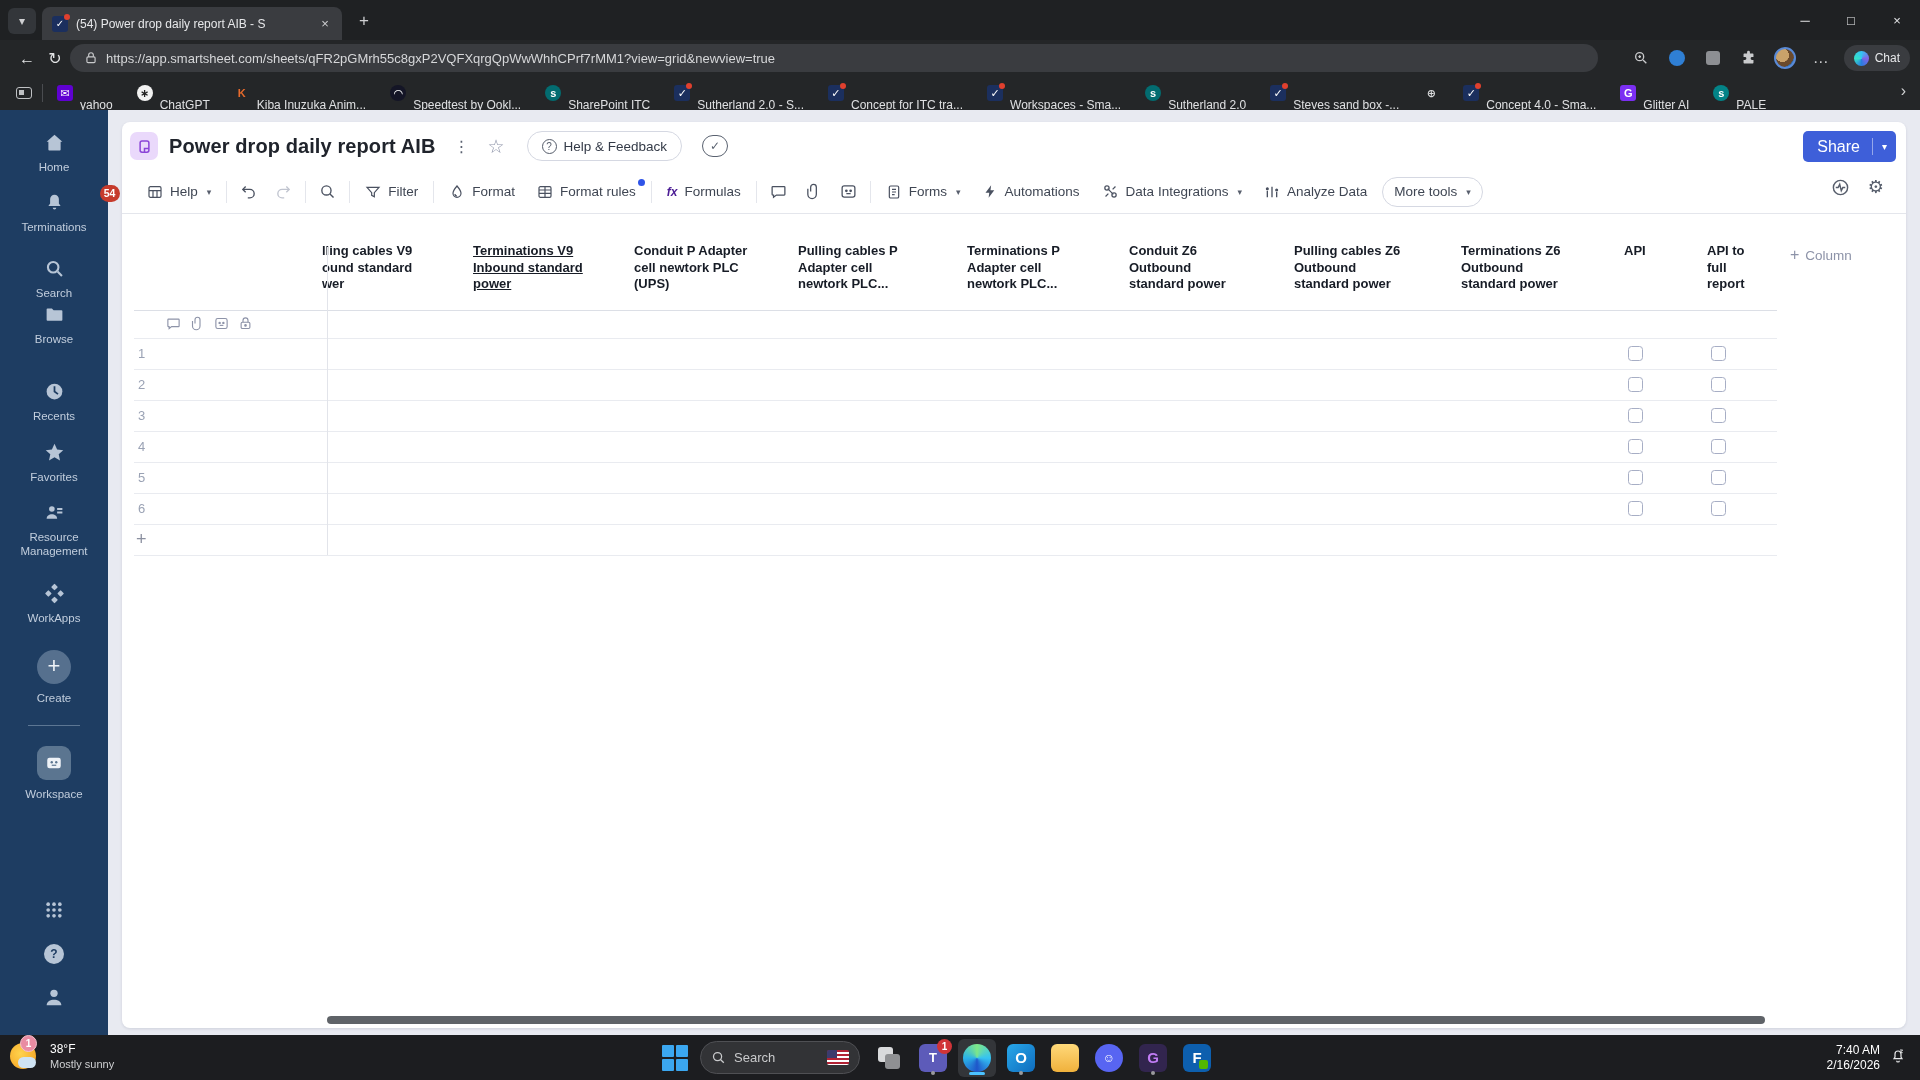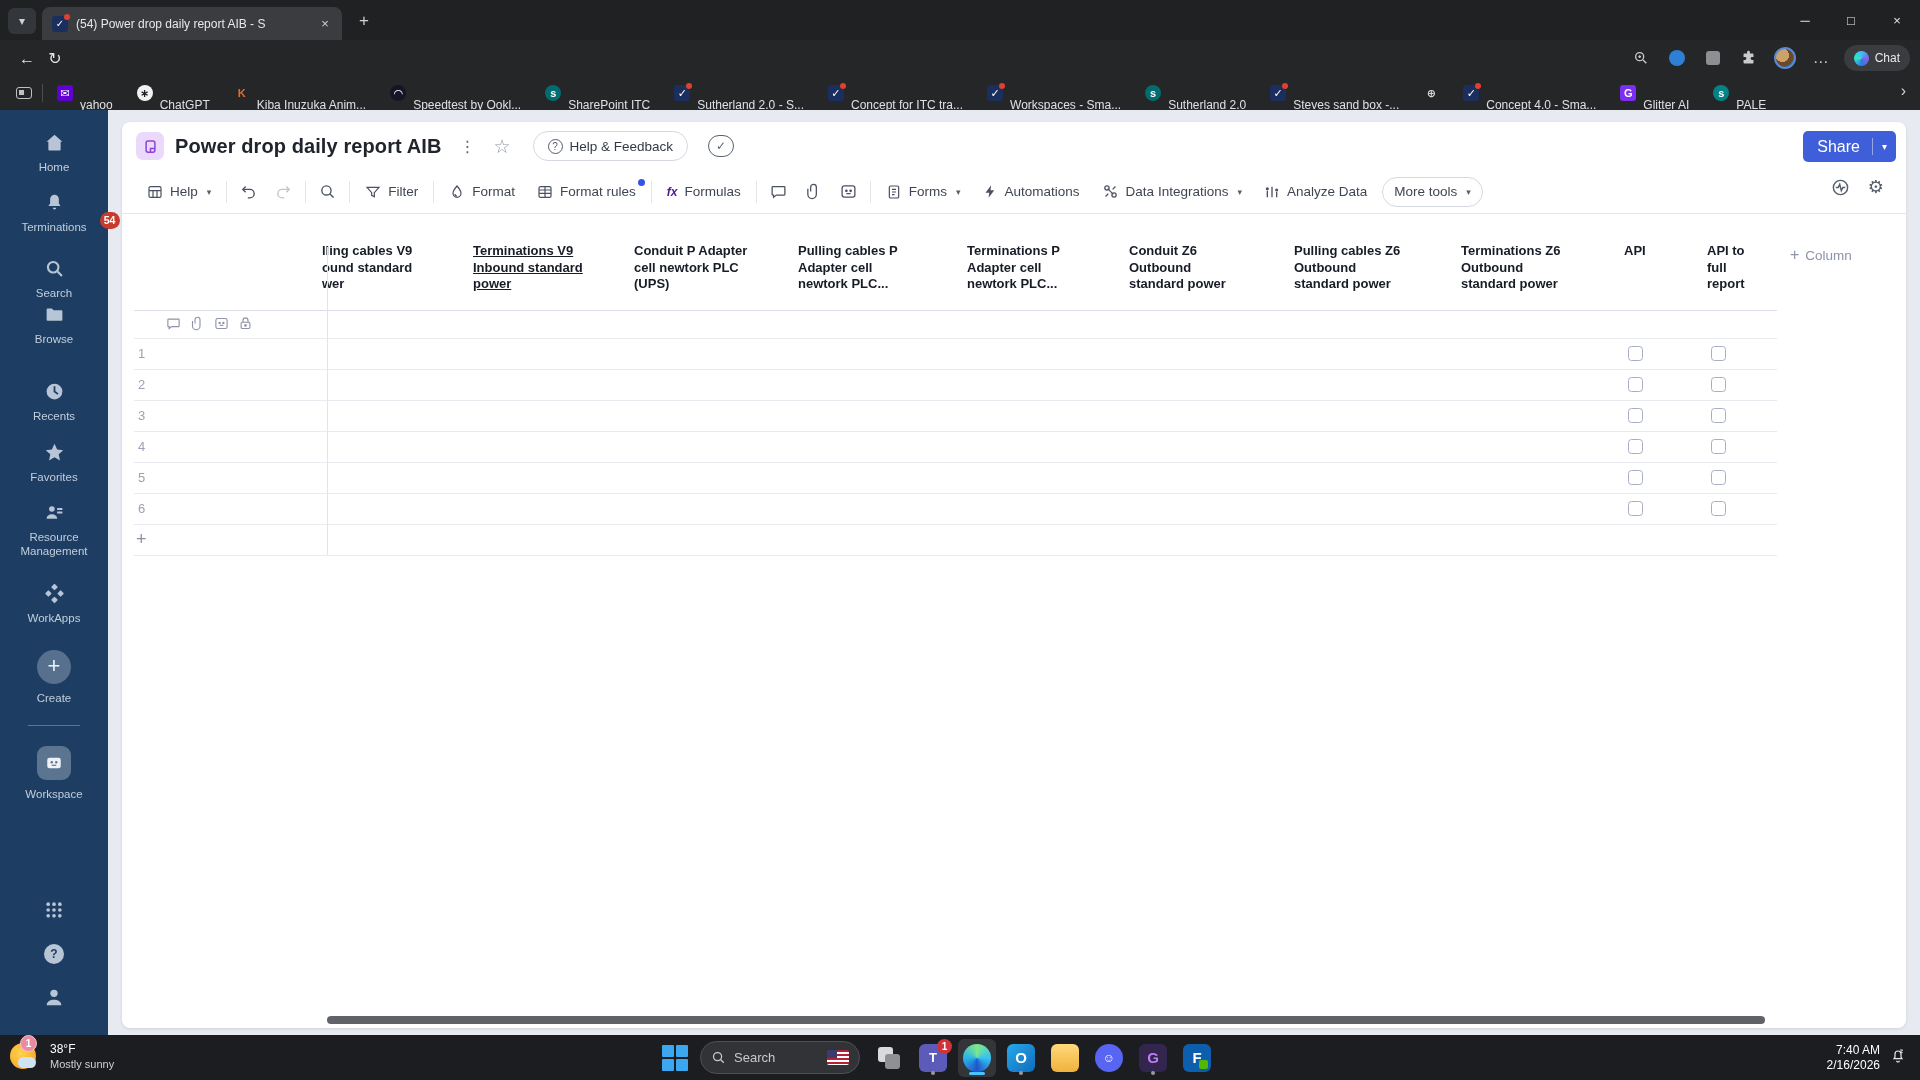--- a/index.html
+++ b/index.html
@@ -45,30 +45,30 @@
   .fav.circle { border-radius:50%; }
   .fav.dot::after { content:""; position:absolute; right:-2px; top:-2px; width:6px; height:6px; border-radius:50%; background:#e0402e; }
   .bm-overflow { position:absolute; right:14px; top:6px; color:#cfd0d2; font-size:16px; }
 
   
   .app { position:absolute; left:0; top:110px; width:1920px; height:925px; background:#e8eaf1; }
   .snav { position:absolute; left:0; top:0; width:108px; height:925px; background:#1e3d62; }
   .nav-item { position:absolute; left:0; width:108px; display:flex; flex-direction:column; align-items:center; gap:7px; }
   .nav-item svg { display:block; }
   .nav-label { font-size:11.5px; color:#c2cedd; text-align:center; line-height:14px; max-width:100px; }
-  .nav-badge { position:absolute; left:56px; top:-7px; min-width:20px; height:17px; padding:0 4px; border-radius:9px; background:#c63b2c; color:#fff; font-size:10.5px; font-weight:bold; line-height:17px; text-align:center;margin-top:27px; }
+  .nav-badge { position:absolute; left:56px; top:-7px; min-width:20px; height:17px; padding:0 4px; border-radius:9px; background:#c63b2c; color:#fff; font-size:10.5px; font-weight:bold; line-height:17px; text-align:center; }
   .nav-divider { position:absolute; left:28px; top:615px; width:52px; height:1px; background:#5c7693; }
   .create-circle { width:34px; height:34px; border-radius:50%; background:#56708e; color:#eef2f7; font-size:22px; line-height:32px; text-align:center; }
   .ws-tile { width:34px; height:34px; border-radius:9px; background:#5b7590; display:flex; align-items:center; justify-content:center; }
   .nav-util { position:absolute; left:0; width:108px; display:flex; justify-content:center; color:#b7c5d6; }
   .help-circ { width:20px; height:20px; border-radius:50%; background:#b7c5d6; color:#1e3d62; font-size:12px; font-weight:bold; text-align:center; line-height:20px; }
 
   
   .card { position:absolute; left:122px; top:12px; width:1784px; height:906px; background:#fff; border-radius:8px; box-shadow:0 1px 3px rgba(30,40,70,.12); }
-  .sheet-header { position:absolute; left:0; top:0; width:100%; height:48px; display:flex; align-items:center; padding-left:14px; }
+  .sheet-header { position:absolute; left:0; top:0; width:100%; height:48px; display:flex; align-items:center; padding-left:8px; }
   .doc-icon { width:28px; height:28px; border-radius:7px; background:#ead9fb; display:flex; align-items:center; justify-content:center; }
   .sheet-title { margin-left:11px; font-size:20px; font-weight:bold; color:#20242c; letter-spacing:.1px; }
   .kebab { margin-left:18px; color:#5a6170; font-size:16px; }
   .hstar { margin-left:18px; color:#8d93a8; font-size:19px; }
   .help-pill { margin-left:22px; height:30px; border:1px solid #d5d8e2; border-radius:15px; display:flex; align-items:center; gap:7px; padding:0 14px; color:#333a47; font-size:13.5px; font-weight:500; }
   .qcirc { width:15px; height:15px; border:1.4px solid #555c6a; border-radius:50%; font-size:10px; line-height:14px; text-align:center; color:#555c6a; }
   .cloudcheck { margin-left:20px; width:26px; height:22px; border:1.6px solid #5a6270; border-radius:11px; color:#5a6270; font-size:12px; text-align:center; line-height:20px; }
   .share-btn { position:absolute; right:10px; top:9px; height:31px; background:#3e5fd9; border-radius:5px; display:flex; align-items:center; color:#fff; }
   .share-main { padding:0 12px 0 14px; font-size:16px; font-weight:500; }
   .share-sep { width:1px; height:17px; background:rgba(255,255,255,.45); }
@@ -162,20 +162,27 @@
       <div class="wincontrols">
         <div class="winbtn">─</div>
         <div class="winbtn">□</div>
         <div class="winbtn">×</div>
       </div>
     </div>
 
     <div class="urlrow">
       <div class="nav-arrow" style="left:16px">←</div>
       <div class="nav-arrow" style="left:44px">↻</div>
+      <div class="urlpill">
+        <svg class="lock-glyph" viewBox="0 0 24 24" fill="none" stroke="#c9cacc" stroke-width="2">
+            <rect x="5" y="10" width="14" height="10" rx="2"></rect>
+            <path d="M8 10V7a4 4 0 0 1 8 0v3"></path>
+          </svg>
+        <span class="urltext">https://app.smartsheet.com/sheets/qFR2pGMrh55c8gxP2VQFXqrgQpWwWhhCPrf7rMM1?view=grid&amp;newview=true</span>
+      </div>
       <div class="urlicons">
         <span class="uicon">
           <svg width="16" height="16" viewBox="0 0 24 24" fill="none" stroke="#c9cacc" stroke-width="2">
               <circle cx="10" cy="10" r="6"></circle>
               <path d="M15 15l5 5M8 10h4M10 8v4"></path>
             </svg>
         </span>
         <span class="uicon">
             <span class="ext-blue"></span>
           </span>

